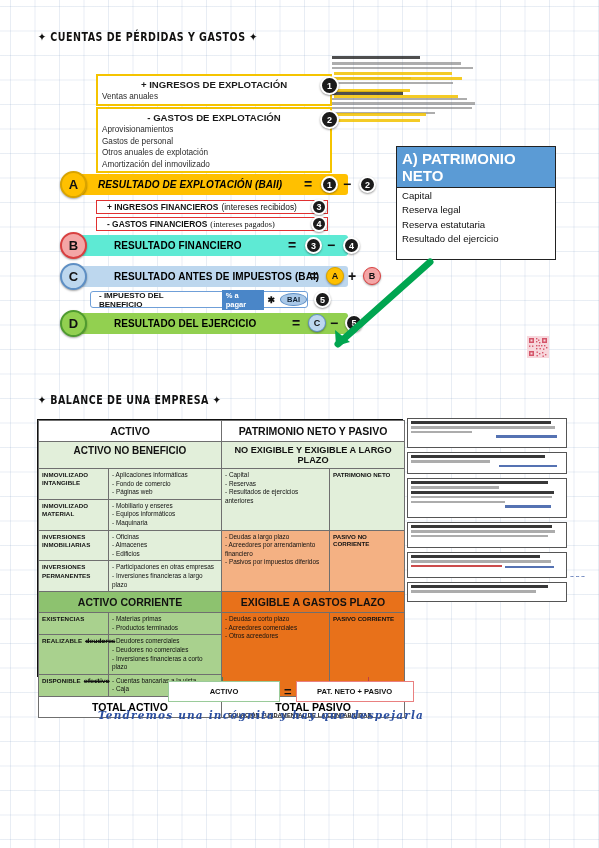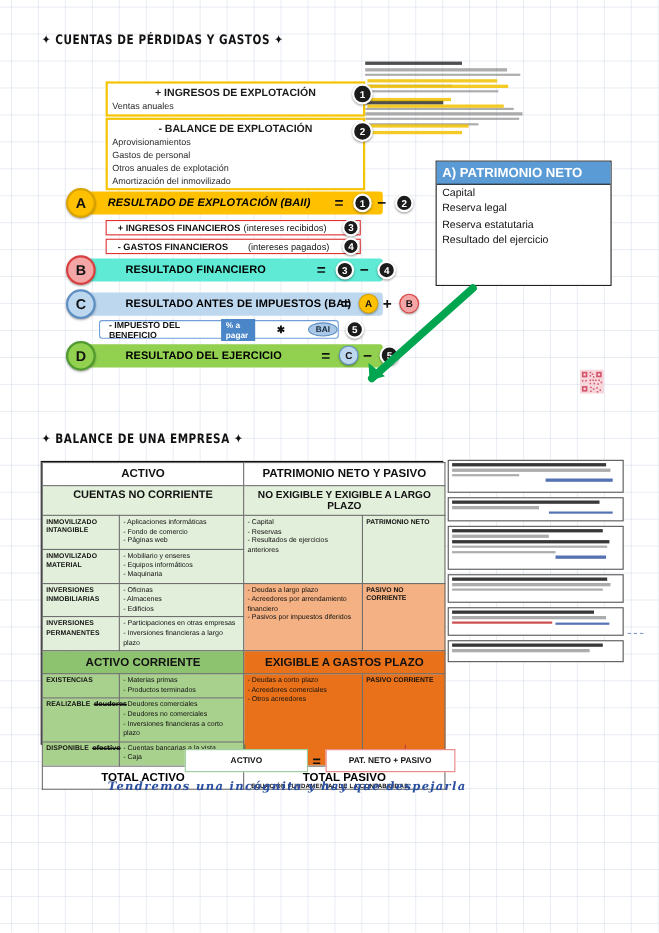--- a/index.html
+++ b/index.html
@@ -96,21 +96,21 @@
     background:#A9C8E8; border:1px solid #5E8FC4; color:#123; border-radius:50%/50%;
     font-size:7.5px; font-weight:bold; padding:1px 6px; margin-left:5px;
   }
 
   
   #pnbox {
     position:absolute; left:396px; top:146px; width:160px; height:114px;
     border:1.5px solid #222; background:#fff;
   }
   #pnbox .pnhead {
-    background:#5B9BD5; color:#fff; font-weight:bold; font-size:12px;
+    background:#5B9BD5; color:#fff; font-weight:bold; font-size:15px;
     padding:3px 5px; border-bottom:1.5px solid #222;
   }
   #pnbox .pnitem { font-size:9.6px; color:#111; padding:1px 0 0 5px; line-height:13.3px; }
 
   
   #greenarrow { position:absolute; left:330px; top:258px; width:120px; height:90px; }
 
   
   #blurblock { position:absolute; left:332px; top:56px; width:147px; height:72px; }
   .blurline { height:2.4px; margin:0 0 2.4px 0; background:#6b6b6b; opacity:.55; filter: blur(.6px); }
@@ -240,21 +240,21 @@
 
 <div id="pyg">
 
   <div class="boxrow" style="left:36px; top:0px; width:236px; height:32px;">
     <div class="bhead">+ INGRESOS DE EXPLOTACIÓN</div>
     <div class="bitem">Ventas anuales</div>
   </div>
   <div class="numdot" style="left:260px; top:2px; width:19px; height:19px;">1</div>
 
   <div class="boxrow" style="left:36px; top:33px; width:236px; height:66px;">
-    <div class="bhead">- BALANCE DE EXPLOTACIÓN</div>
+    <div class="bhead">- GASTOS DE EXPLOTACIÓN</div>
     <div class="bitem">Aprovisionamientos</div>
     <div class="bitem">Gastos de personal</div>
     <div class="bitem">Otros anuales de explotación</div>
     <div class="bitem">Amortización del inmovilizado</div>
   </div>
   <div class="numdot" style="left:260px; top:36px; width:19px; height:19px;">2</div>
 
   <div class="bar" style="left:18px; top:100px; width:270px; height:21px; background:#FFC000;">
     <span class="btxt" style="margin-left:20px;font-style:italic;">RESULTADO DE EXPLOTACIÓN (BAII)</span>
   </div>
@@ -265,21 +265,21 @@
   <div class="numdot" style="left:299px; top:102px; width:17px; height:17px;">2</div>
 
   <div class="thinrow" style="left:36px; top:126px; width:232px; height:14px;">
     <b>+ INGRESOS FINANCIEROS</b>
     <span style="margin-left:3px;">(intereses recibidos)</span>
   </div>
   <div class="numdot" style="left:251px; top:125px; width:16px; height:16px;">3</div>
 
   <div class="thinrow" style="left:36px; top:143px; width:232px; height:14px;">
     <b>- GASTOS FINANCIEROS</b>
-    <span style="margin-left:18px;">(intereses pagados)</span>
+    <span style="margin-left:3px;font-family:Liberation Serif, serif;">(intereses pagados)</span>
   </div>
   <div class="numdot" style="left:251px; top:142px; width:16px; height:16px;">4</div>
 
   <div class="bar" style="left:18px; top:161px; width:270px; height:21px; background:#5eead4;">
     <span class="btxt" style="margin-left:36px;">RESULTADO FINANCIERO</span>
   </div>
   <div class="circ" style="left:0px; top:158px; width:27px; height:27px; background:#F4A6A6; border:2px solid #D94040; color:#111; font-size:13px;">B</div>
   <span class="op" style="left:228px; top:163px;">=</span>
   <div class="numdot" style="left:245px; top:163px; width:17px; height:17px;">3</div>
   <span class="op" style="left:267px; top:163px;">−</span>
@@ -287,21 +287,21 @@
 
   <div class="bar" style="left:18px; top:192px; width:270px; height:21px; background:#BDD7EE;">
     <span class="btxt" style="margin-left:36px;text-align:right;">RESULTADO ANTES DE IMPUESTOS (BAI)</span>
   </div>
   <div class="circ" style="left:0px; top:189px; width:27px; height:27px; background:#BDD7EE; border:2px solid #5E8FC4; color:#111; font-size:13px;">C</div>
   <span class="op" style="left:250px; top:194px;">=</span>
   <div class="circ" style="left:266px; top:193px; width:18px; height:18px; background:#FFC000; border:1.5px solid #D9A400; color:#111; font-size:9px;">A</div>
   <span class="op" style="left:288px; top:194px;">+</span>
   <div class="circ" style="left:303px; top:193px; width:18px; height:18px; background:#F4A6A6; border:1.5px solid #D94040; color:#111; font-size:9px;">B</div>
 
-  <div class="taxrow" style="left:30px; top:217px; width:218px; height:17px;gap:16px;">
+  <div class="taxrow" style="left:30px; top:217px; width:218px; height:17px;">
     <span>- IMPUESTO DEL BENEFICIO</span>
     <span class="chipblue">% a pagar</span>
     <span style="margin-left:4px;font-size:9px;">✱</span>
     <span class="ovalblue">BAI</span>
   </div>
   <div class="numdot" style="left:254px; top:217px; width:17px; height:17px;">5</div>
 
   <div class="bar" style="left:18px; top:239px; width:270px; height:21px; background:#92D050;">
     <span class="btxt" style="margin-left:36px;">RESULTADO DEL EJERCICIO</span>
   </div>
@@ -340,21 +340,21 @@
         <col style="width:113px">
       <col style="width:108px">
         <col style="width:75px">
     </colgroup>
     <tbody>
       <tr>
         <td class="h1" colspan="2">ACTIVO</td>
         <td class="h1" colspan="2">PATRIMONIO NETO Y PASIVO</td>
       </tr>
       <tr>
-        <td class="h2g" colspan="2">CUENTAS NO CORRIENTE</td>
+        <td class="h2g" colspan="2">ACTIVO NO BENEFICIO</td>
         <td class="h2g" colspan="2" style="font-size:9.2px">NO EXIGIBLE Y EXIGIBLE A LARGO PLAZO</td>
       </tr>
 
       <tr>
         <td class="gpale lbl">INMOVILIZADO INTANGIBLE</td>
         <td class="gpale">
           <div class="itm">- Aplicaciones informáticas</div>
           <div class="itm">- Fondo de comercio</div>
           <div class="itm">- Páginas web</div>
         </td>

